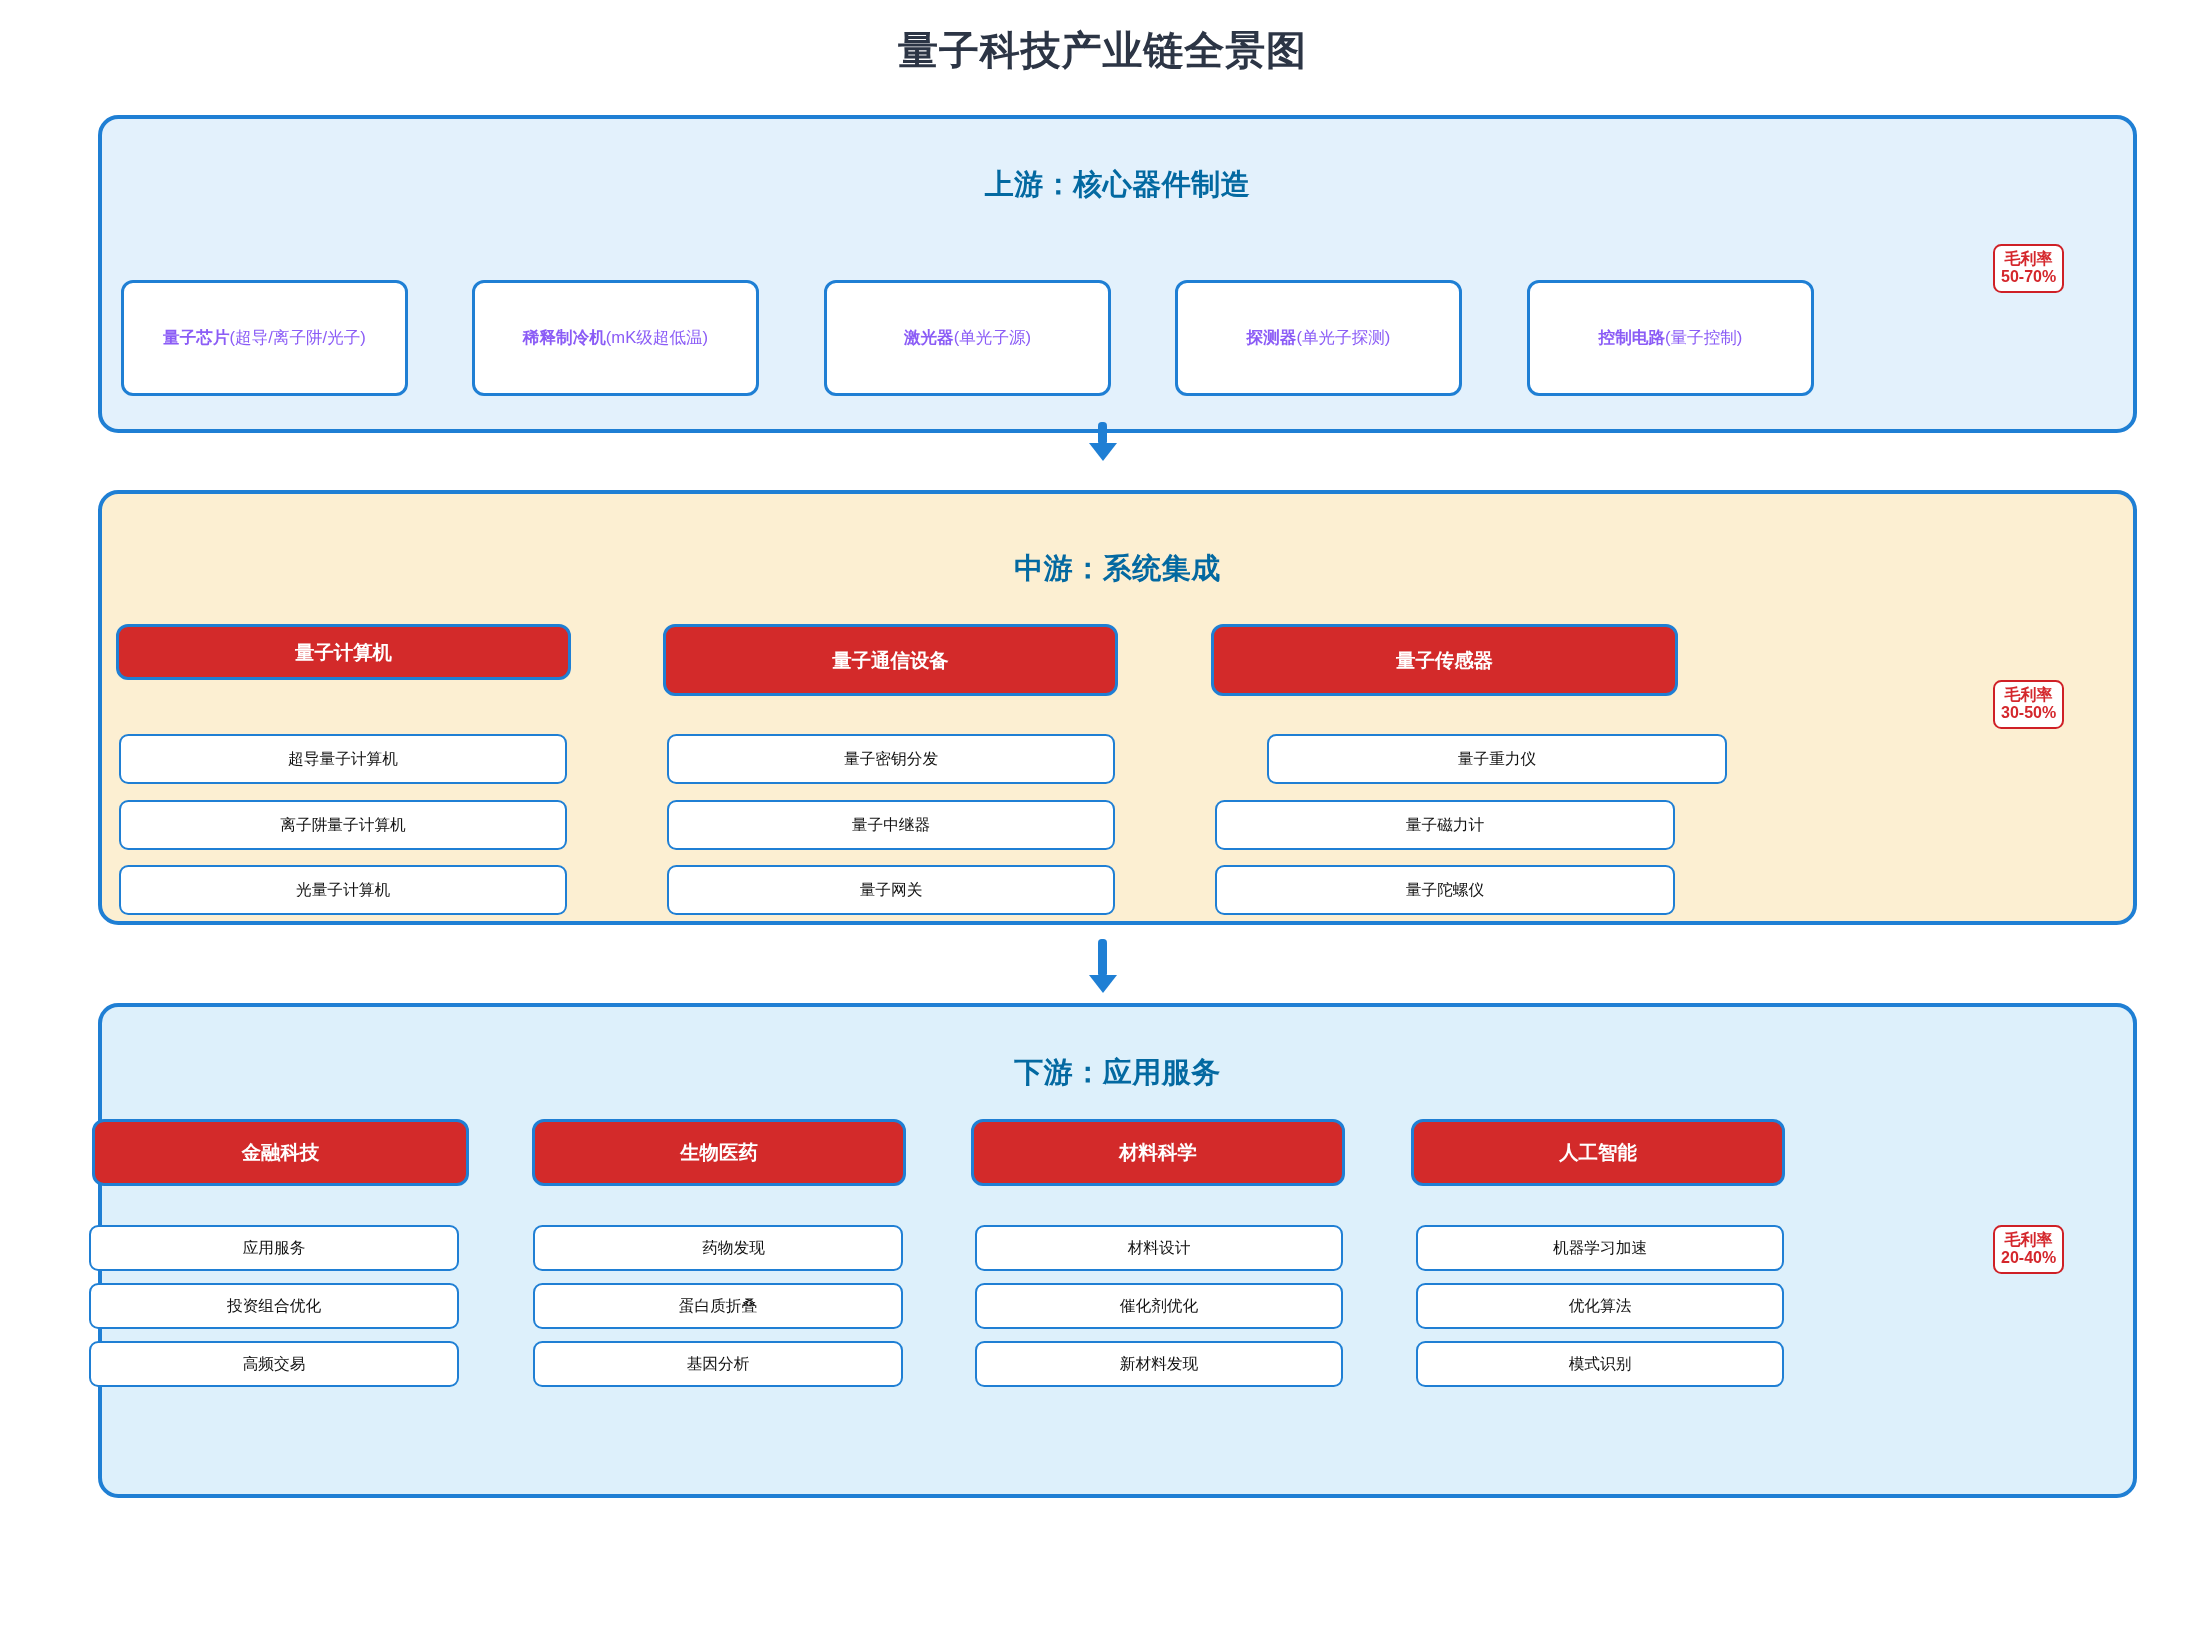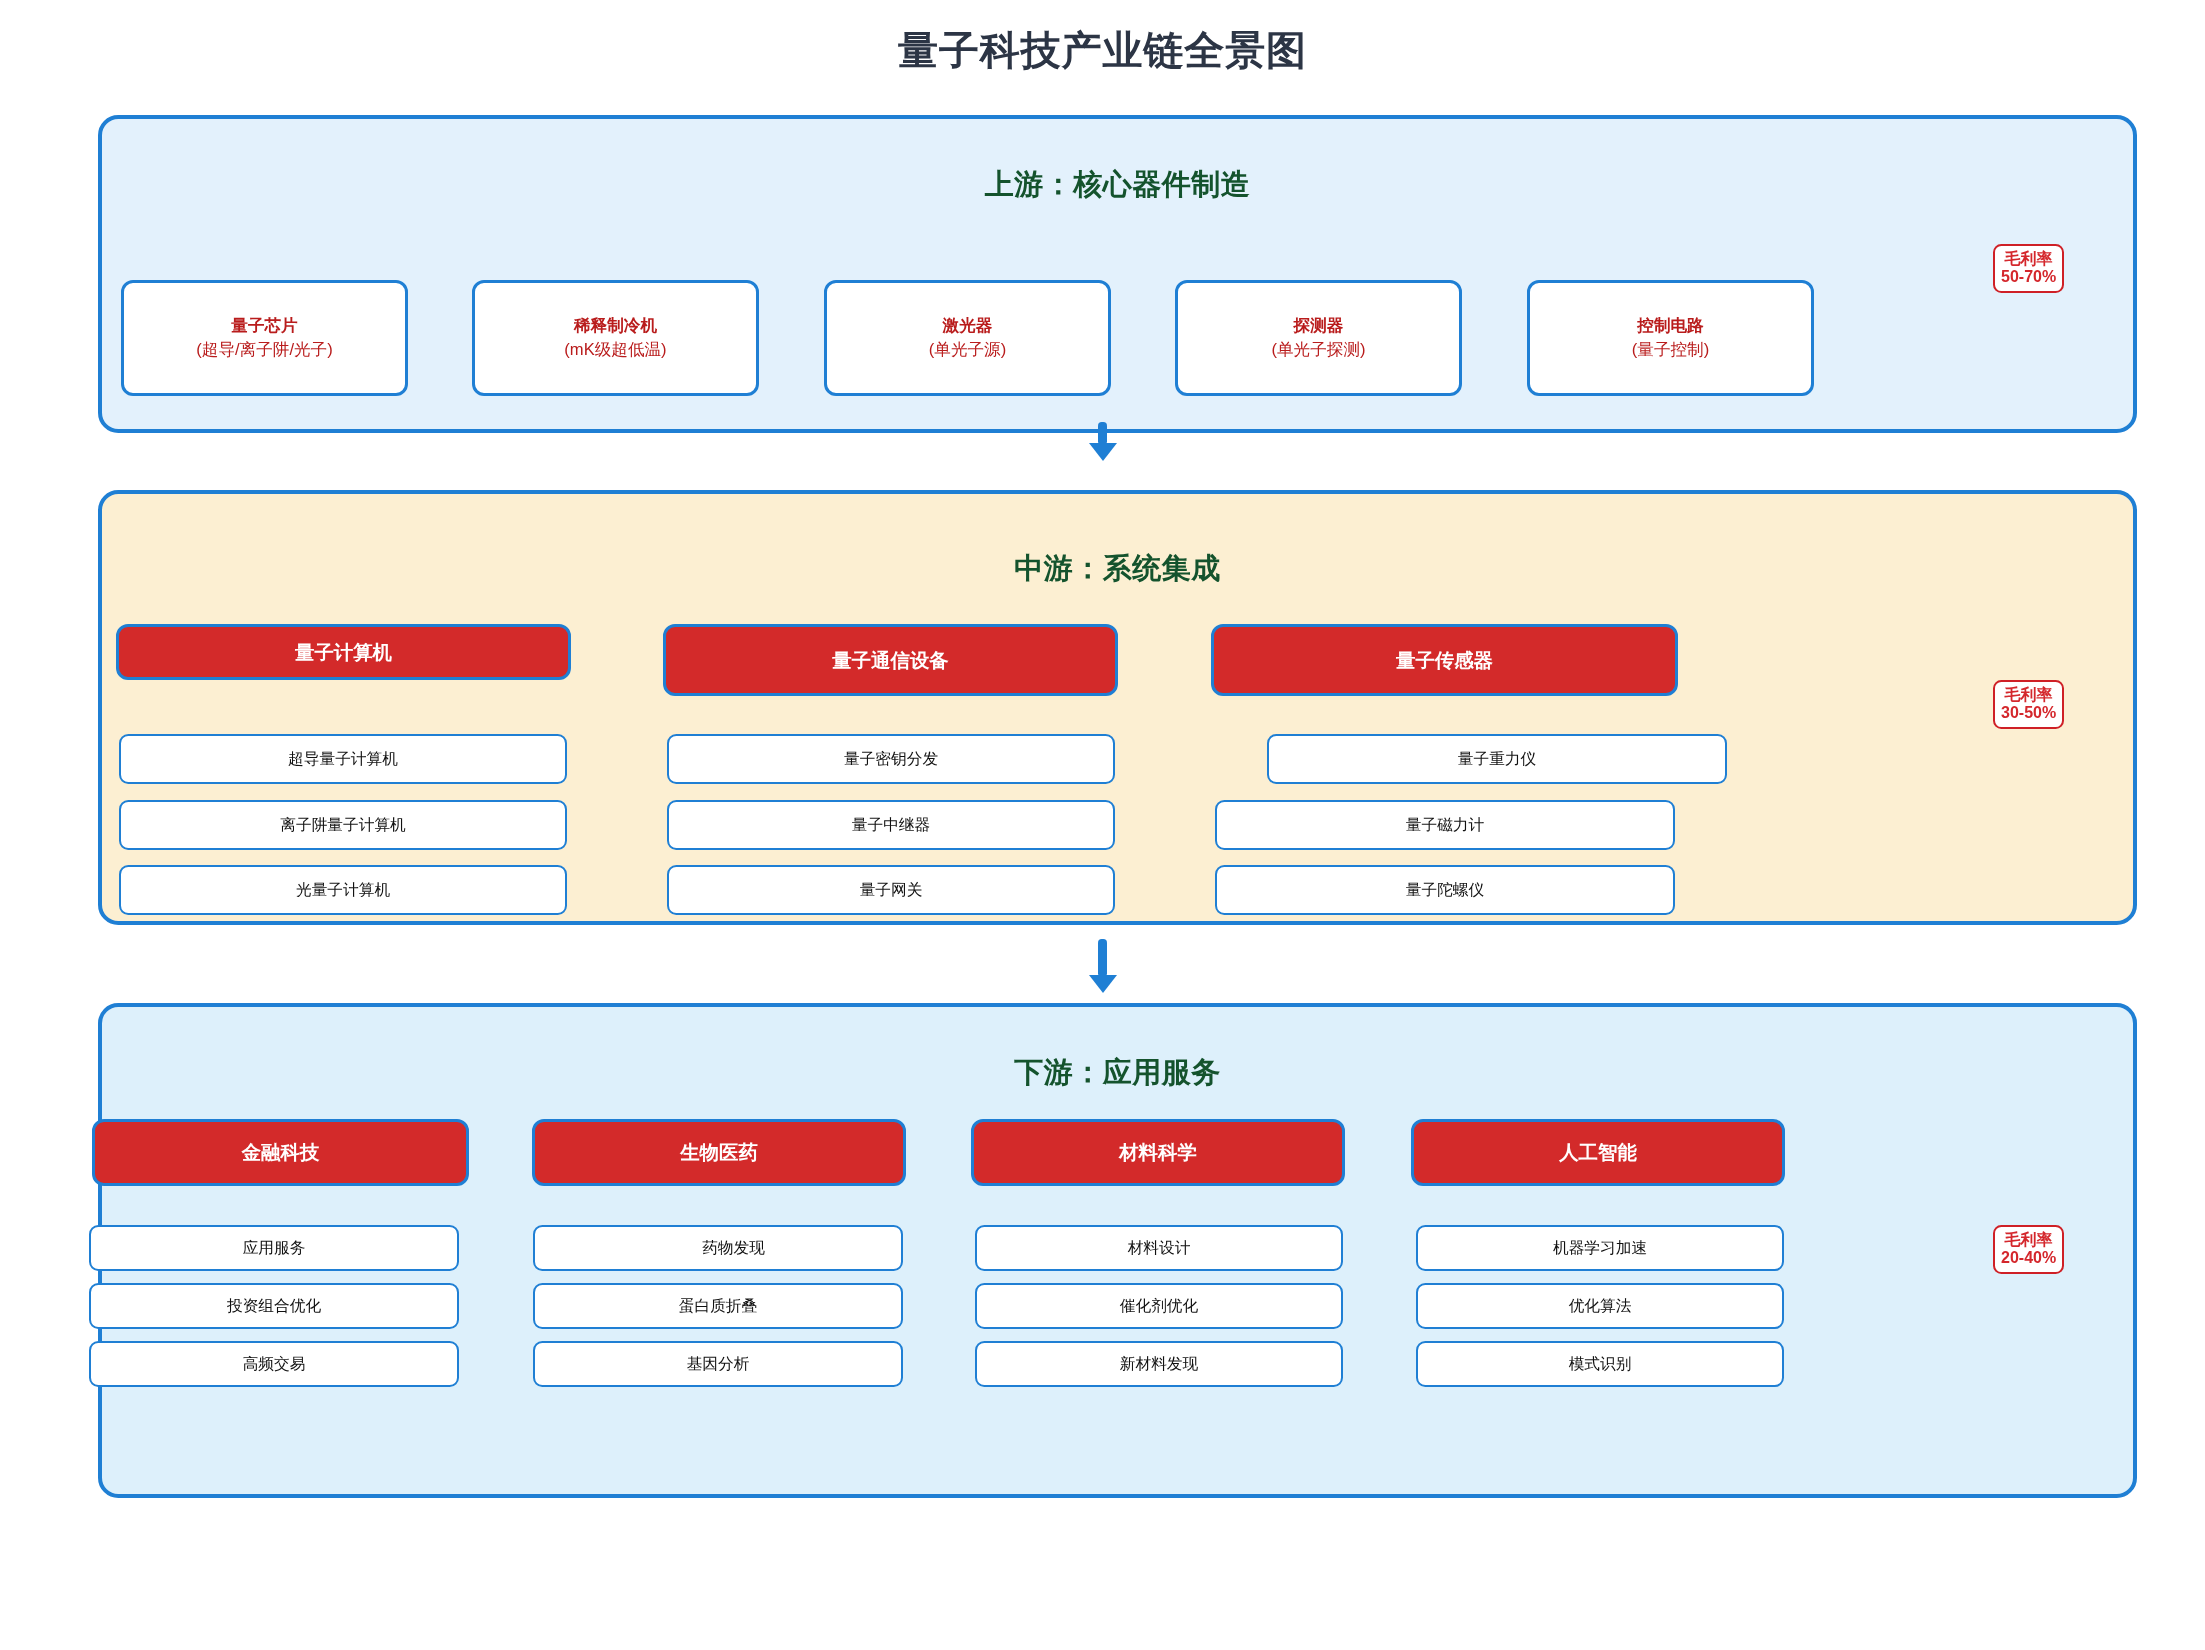--- a/index.html
+++ b/index.html
@@ -63,21 +63,21 @@
     background: #ddf0fb;
   }
 
   .tier-heading {
     position: absolute;
     left: 0;
     width: 100%;
     text-align: center;
     font-size: 29px;
     font-weight: 700;
-    color: #14532d;
+    color: #0369a1;
     letter-spacing: 0.5px;
   }
   .tier-upstream .tier-heading { top: 46px; }
   .tier-midstream .tier-heading { top: 55px; }
   .tier-downstream .tier-heading { top: 46px; }
 
   
   .margin-badge {
     position: absolute;
     box-sizing: border-box;
@@ -97,26 +97,26 @@
   .badge-down { left: 1993px; top: 1225px; }
 
   
   .comp-card {
     position: absolute;
     box-sizing: border-box;
     background: #ffffff;
     border: 3.2px solid #1f7fd4;
     border-radius: 12px;
     display: flex;
-    flex-direction: column;
+    flex-direction: row;
     align-items: center;
     justify-content: center;
     text-align: right;
     font-size: 16.6px;
-    color: #b91c1c;
+    color: #8b5cf6;
     line-height: 1.45;
     top: 280px;
     height: 116px;
     width: 287px;
   }
   .comp-card .cc-name { font-weight: 700; }
   .comp-card .cc-sub  { font-weight: 400; }
 
   
   .col-head {

